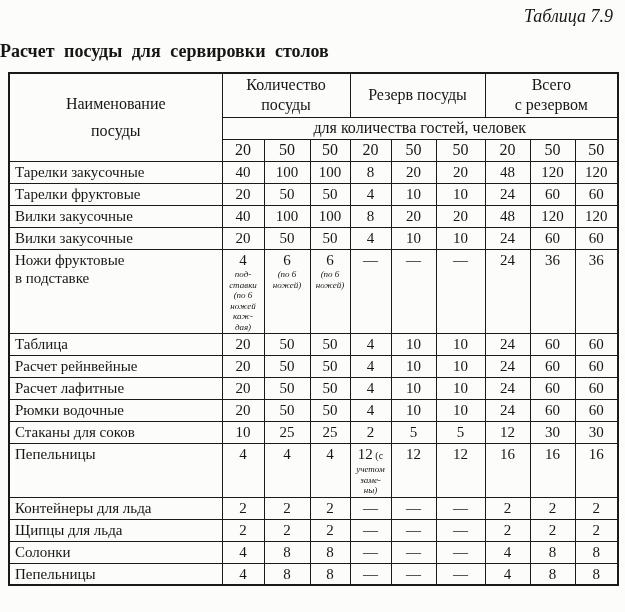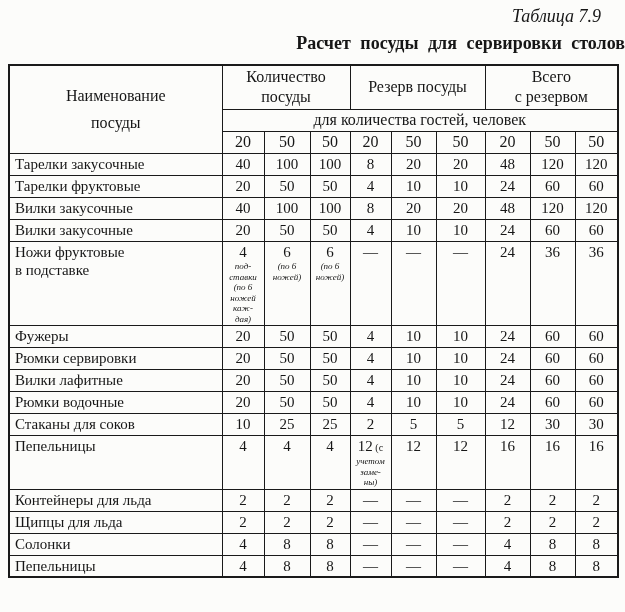--- a/index.html
+++ b/index.html
@@ -7,29 +7,29 @@
     width: 625px; height: 612px;
     background: #fcfcfa;
     color: #161616;
     font-family: "Liberation Serif", "DejaVu Serif", serif;
     overflow: hidden;
   }
   .caption {
     text-align: right;
     font-style: italic;
     font-size: 18px;
-    padding: 6px 24px 0 0;
+    padding: 6px 12px 0 0;
   }
   .title {
-    text-align: right;
+    text-align: left;
     font-weight: bold;
     font-size: 18px;
     line-height: 1.4;
     word-spacing: 5px;
-    margin-top: 4px;
+    margin-top: 12px;
   }
   table.dishes {
     border-collapse: collapse;
     table-layout: fixed;
     width: 609px;
     margin: 8px 0 0 8px;
     border: 2px solid #1a1a1a;
   }
   .dishes th, .dishes td {
     border: 1px solid #1a1a1a;
@@ -180,45 +180,45 @@
         <td><span class="v">6</span><div class="note">(по 6
 ножей)</div></td>
         <td><span class="v">—</span></td>
         <td><span class="v">—</span></td>
         <td><span class="v">—</span></td>
         <td><span class="v">24</span></td>
         <td><span class="v">36</span></td>
         <td><span class="v">36</span></td>
       </tr>
       <tr>
-        <td class="name">Фужеры</td>
-        <td><span class="v">20</span></td>
-        <td><span class="v">50</span></td>
-        <td><span class="v">50</span></td>
-        <td><span class="v">4</span></td>
-        <td><span class="v">10</span></td>
-        <td><span class="v">10</span></td>
-        <td><span class="v">24</span></td>
-        <td><span class="v">60</span></td>
-        <td><span class="v">60</span></td>
-      </tr>
-      <tr>
-        <td class="name">Рюмки сервировки</td>
-        <td><span class="v">20</span></td>
-        <td><span class="v">50</span></td>
-        <td><span class="v">50</span></td>
-        <td><span class="v">4</span></td>
-        <td><span class="v">10</span></td>
-        <td><span class="v">10</span></td>
-        <td><span class="v">24</span></td>
-        <td><span class="v">60</span></td>
-        <td><span class="v">60</span></td>
-      </tr>
-      <tr>
-        <td class="name">Вилки лафитные</td>
+        <td class="name">Таблица</td>
+        <td><span class="v">20</span></td>
+        <td><span class="v">50</span></td>
+        <td><span class="v">50</span></td>
+        <td><span class="v">4</span></td>
+        <td><span class="v">10</span></td>
+        <td><span class="v">10</span></td>
+        <td><span class="v">24</span></td>
+        <td><span class="v">60</span></td>
+        <td><span class="v">60</span></td>
+      </tr>
+      <tr>
+        <td class="name">Расчет рейнвейные</td>
+        <td><span class="v">20</span></td>
+        <td><span class="v">50</span></td>
+        <td><span class="v">50</span></td>
+        <td><span class="v">4</span></td>
+        <td><span class="v">10</span></td>
+        <td><span class="v">10</span></td>
+        <td><span class="v">24</span></td>
+        <td><span class="v">60</span></td>
+        <td><span class="v">60</span></td>
+      </tr>
+      <tr>
+        <td class="name">Расчет лафитные</td>
         <td><span class="v">20</span></td>
         <td><span class="v">50</span></td>
         <td><span class="v">50</span></td>
         <td><span class="v">4</span></td>
         <td><span class="v">10</span></td>
         <td><span class="v">10</span></td>
         <td><span class="v">24</span></td>
         <td><span class="v">60</span></td>
         <td><span class="v">60</span></td>
       </tr>

